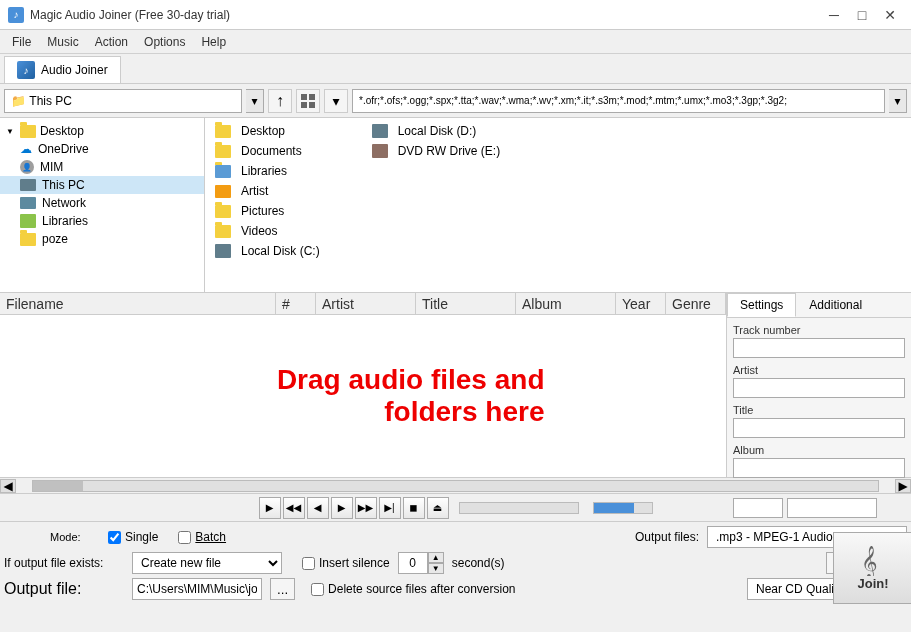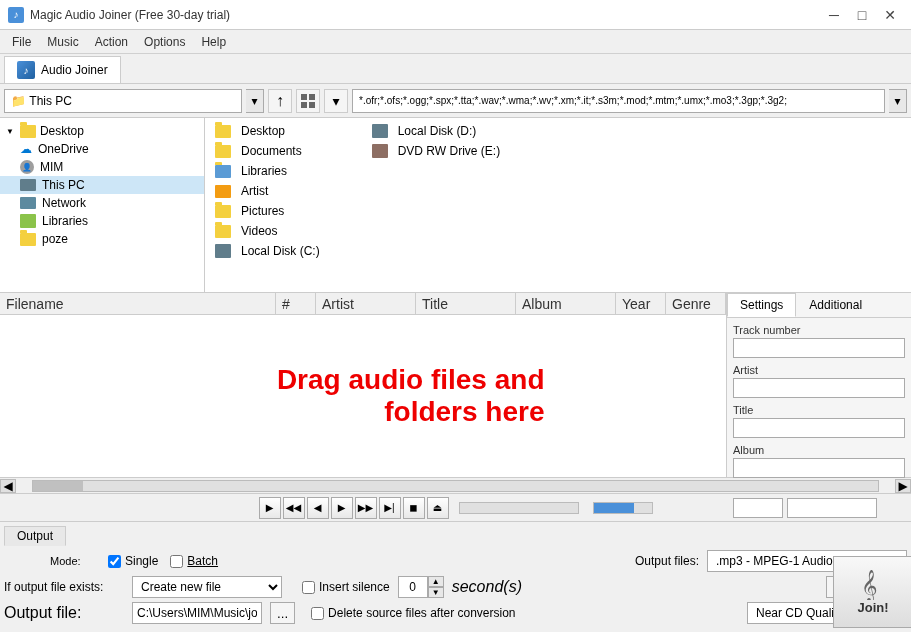--- a/index.html
+++ b/index.html
@@ -311,31 +311,28 @@
   <div class="transport-btn">⏏</div>
   <div class="progress-track">
     <div style="width: 0; height: 100%; background: #4a90d9;"></div>
   </div>
   <div class="vol-track">
     <div style="width: 40px; height: 100%; background: #4a90d9;"></div>
   </div>
 </div>
 
 <div class="output-section">
-  <div class="output-tabs">
-    <div class="output-tab active">Output</div>
-  </div>
 
   <div style="display: flex; align-items: center; gap: 8px; margin-bottom: 4px;">
     <span style="font-size:11px; min-width:50px;margin-left:46px;">Mode:</span>
     <label class="checkbox-label">
       <input type="checkbox" checked="" style="">
       <span>Single</span>
     </label>
-    <label class="checkbox-label" style="margin-left: 4px; text-decoration: underline;">
+    <label class="checkbox-label" style="margin-left: 12px; text-decoration: underline;">
       <input type="checkbox" style="">
       <span>Batch</span>
     </label>
     <span style="flex: 1;"></span>
     <span style="font-size:12px;">Output files:</span>
     <select class="output-select format-select"><option>.mp3 - MPEG-1 Audio Layer 3</option><option>.wav - Waveform Audio</option><option>.ogg - Ogg Vorbis</option></select>
   </div>
 
   <div style="display: flex; align-items: center; gap: 8px; margin-bottom: 4px; position: relative;">
     <span style="font-size:12px; min-width:120px;">If output file exists:</span>
@@ -344,21 +341,21 @@
       <input type="checkbox" style="">
       <span>Insert silence</span>
     </label>
     <div class="spinner">
       <input class="spinner-input" type="text" value="0" style="">
       <div class="spinner-btns">
         <div class="spinner-btn">▲</div>
         <div class="spinner-btn">▼</div>
       </div>
     </div>
-    <span style="font-size:16px;font-style:italic;">second(s)</span>
+    <span style="font-size:12px;">second(s)</span>
     <span style="flex: 1;"></span>
     <button class="settings-btn">
       <svg width="16" height="16" viewBox="0 0 16 16" style="background: #ff9900; border-radius: 2px;">
         <circle cx="8" cy="8" r="3" fill="white"></circle>
         <path d="M8 1 L9 4 L11 2.5 L10 5 L13 5 L11 7 L14 8 L11 9 L13 11 L10 11 L11 13.5 L9 12 L8 15 L7 12 L5 13.5 L6 11 L3 11 L5 9 L2 8 L5 7 L3 5 L6 5 L5 2.5 L7 4 Z" fill="white" opacity="0.4"></path>
       </svg>
       <span>Settings</span>
     </button>
 
     <div style="position: absolute; right: -6px; bottom: -30px; width: 80px; height: 72px; border: 1px solid #aaa; background: linear-gradient(to bottom, #f8f8f8, #ddd); cursor: pointer; display: flex; flex-direction: column; align-items: center; justify-content: center;">

